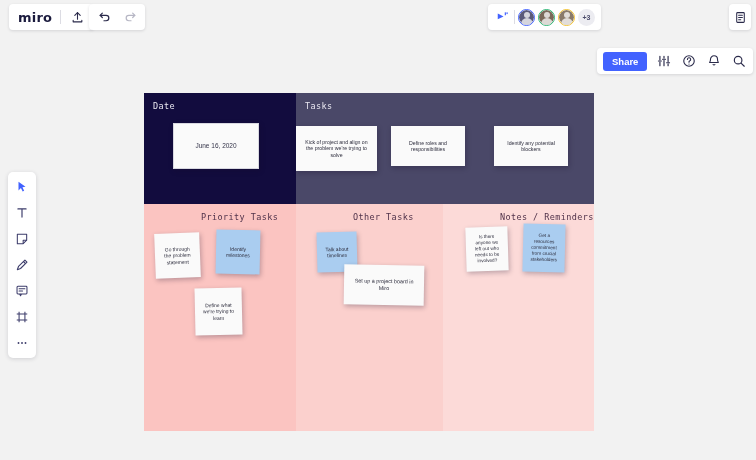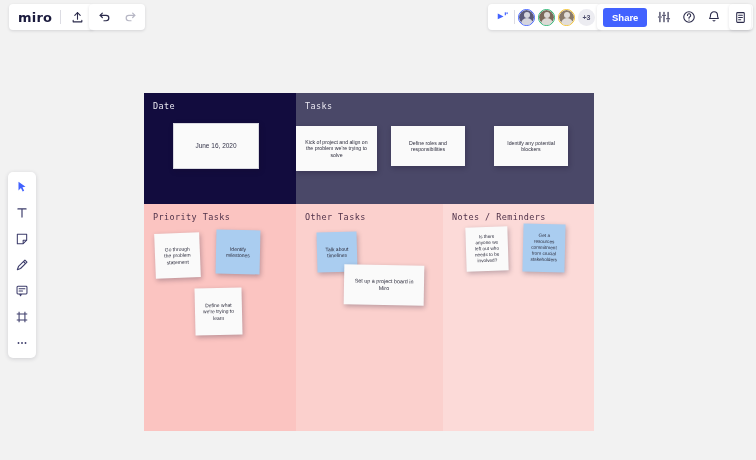--- a/index.html
+++ b/index.html
@@ -21,21 +21,21 @@
   }
   #grp-logo { left: 9px; padding: 4px 9px; gap: 8px; }
   .logo-word {
     font-family: "DejaVu Sans", sans-serif;
     font-weight: 700; font-size: 13px; color: #1a1a3d;
     letter-spacing: 0.2px;
   }
   .vline { width: 1px; height: 14px; background: #dcdce3; }
   #grp-undo { left: 89px; padding: 0 7px; gap: 10px; }
   #grp-presence { left: 488px; padding: 0 6px 0 7px; gap: 3px; }
-  #grp-share { left: 597px; padding: 0 6px; gap: 9px; }
+  #grp-share { left: 597px; padding: 0 6px; gap: 9px; margin-top: 44px; }
   #grp-notes { left: 729px; width: 22px; justify-content: center; }
 
   .tb-icon { display: flex; align-items: center; justify-content: center;
              width: 16px; height: 16px; color: #2a2a4a; cursor: pointer; }
   .tb-icon svg { display: block; }
 
   .avatar { width: 17px; height: 17px; border-radius: 50%; position: relative;
             display: block; border: 1.5px solid; overflow: hidden; }
   .av-inner { position: absolute; inset: 0; border-radius: 50%; }
   .av-head { position: absolute; width: 6px; height: 6px; border-radius: 50%;
@@ -73,21 +73,21 @@
   .row-top { position: absolute; left: 0; top: 0; width: 450px; height: 111px; }
   .row-bot { position: absolute; left: 0; top: 111px; width: 450px; height: 227px; }
 
   .panel { position: absolute; top: 0; height: 100%; overflow: hidden; }
   .panel-title {
     position: absolute; left: 9px; top: 8px;
     font-family: "DejaVu Sans Mono", monospace;
     font-size: 8.5px; letter-spacing: 0.4px;
   }
   .pt-light { color: #e8e6f0; text-align: right; }
-  .pt-dark  { color: #50324a; }
+  .pt-dark  { color: #50324a; margin-left: 48px; }
 
   #panel-date  { left: 0;   width: 152px; background: #120c3e; }
   #panel-goals { left: 152px; width: 298px; background: #4a4868; }
   #panel-priority { left: 0;   width: 152px; background: #fbc4c1; }
   #panel-other    { left: 152px; width: 147px; background: #fbd0cd; }
   #panel-notes    { left: 299px; width: 151px; background: #fcdad8; }
 
   
   .card {
     position: absolute;

